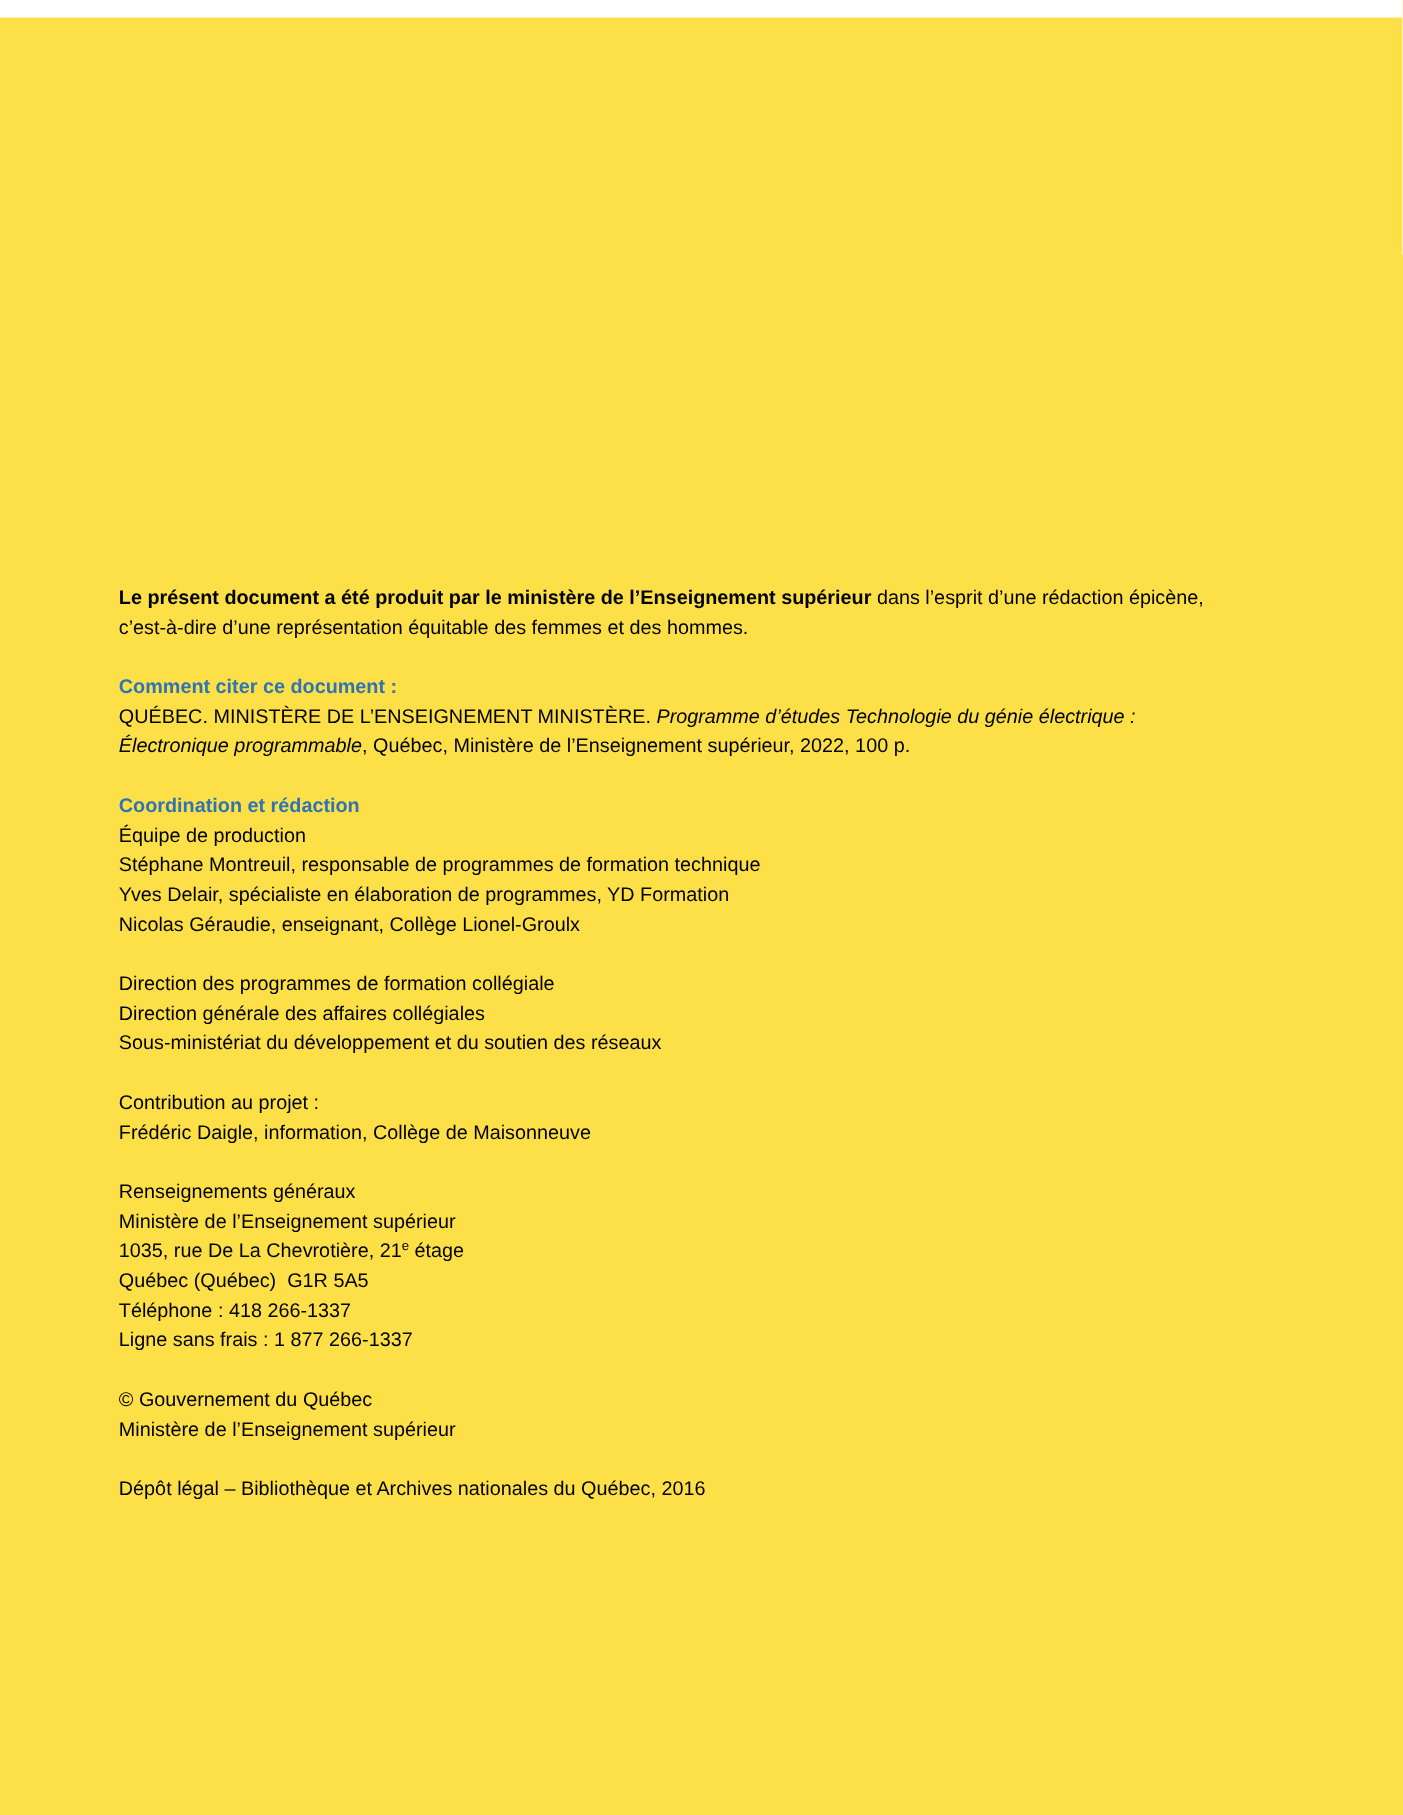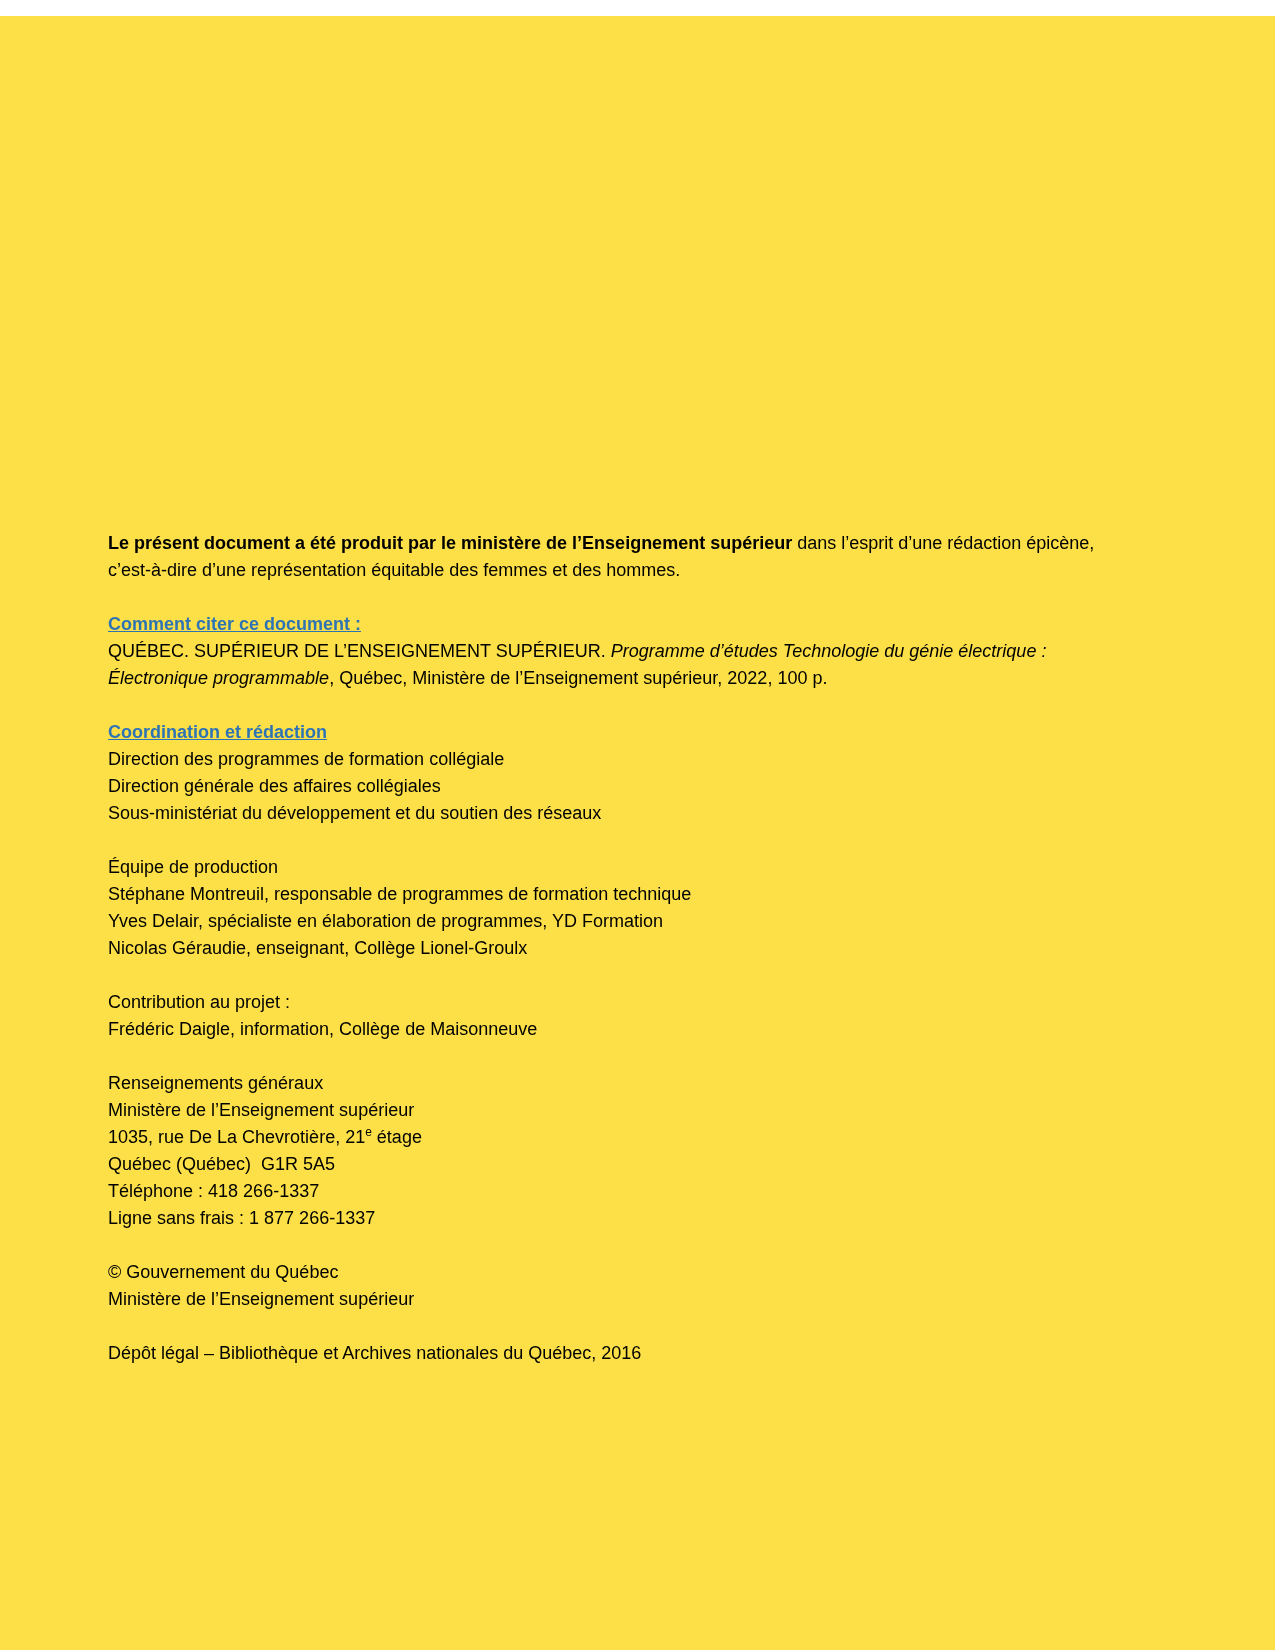--- a/index.html
+++ b/index.html
@@ -29,40 +29,39 @@
   .block {
     margin: 0 0 27px 0;
     font-size: 18px;
     line-height: 27px;
     white-space: pre-wrap;
   }
   .block.heading {
     margin-bottom: 0;
     font-weight: bold;
     color: var(--heading-color, #2E74B5);
-    text-decoration: underline;
   }
   .seg-regular { font-weight: normal; font-style: normal; }
   .seg-bold { font-weight: bold; }
   .seg-italic { font-style: italic; }
   sup.seg-superscript {
     font-size: 12px;
     line-height: 0;
     vertical-align: super;
   }
 </style>
 </head>
 <body>
 
 <div class="page">
   <div class="content">
       <p class="block paragraph"><span class="seg-bold">Le présent document a été produit par le ministère de l’Enseignement supérieur</span><span class="seg-regular"> dans l’esprit d’une rédaction épicène, c’est-à-dire d’une représentation équitable des femmes et des hommes.</span></p>
       <p class="block heading"><span class="seg-bold">Comment citer ce document :</span></p>
-      <p class="block paragraph"><span class="seg-regular">QUÉBEC. SUPÉRIEUR DE L’ENSEIGNEMENT SUPÉRIEUR. </span><span class="seg-italic">Programme d’études Technologie du génie électrique : Électronique programmable</span><span class="seg-regular">, Québec, Ministère de l’Enseignement supérieur, 2022, 100 p.</span></p>
+      <p class="block paragraph"><span class="seg-regular">QUÉBEC. MINISTÈRE DE L’ENSEIGNEMENT MINISTÈRE. </span><span class="seg-italic">Programme d’études Technologie du génie électrique : Électronique programmable</span><span class="seg-regular">, Québec, Ministère de l’Enseignement supérieur, 2022, 100 p.</span></p>
       <p class="block heading"><span class="seg-bold">Coordination et rédaction</span></p>
+      <p class="block paragraph"><span class="seg-regular">Équipe de production</span><br><span class="seg-regular">Stéphane Montreuil, responsable de programmes de formation technique</span><br><span class="seg-regular">Yves Delair, spécialiste en élaboration de programmes, YD Formation</span><br><span class="seg-regular">Nicolas Géraudie, enseignant, Collège Lionel-Groulx</span></p>
       <p class="block paragraph"><span class="seg-regular">Direction des programmes de formation collégiale</span><br><span class="seg-regular">Direction générale des affaires collégiales</span><br><span class="seg-regular">Sous-ministériat du développement et du soutien des réseaux</span></p>
-      <p class="block paragraph"><span class="seg-regular">Équipe de production</span><br><span class="seg-regular">Stéphane Montreuil, responsable de programmes de formation technique</span><br><span class="seg-regular">Yves Delair, spécialiste en élaboration de programmes, YD Formation</span><br><span class="seg-regular">Nicolas Géraudie, enseignant, Collège Lionel-Groulx</span></p>
       <p class="block paragraph"><span class="seg-regular">Contribution au projet :</span><br><span class="seg-regular">Frédéric Daigle, information, Collège de Maisonneuve</span></p>
       <p class="block paragraph"><span class="seg-regular">Renseignements généraux</span><br><span class="seg-regular">Ministère de l’Enseignement supérieur</span><br><span class="seg-regular">1035, rue De La Chevrotière, 21</span><sup class="seg-superscript">e</sup><span class="seg-regular"> étage</span><br><span class="seg-regular">Québec (Québec)  G1R 5A5</span><br><span class="seg-regular">Téléphone : 418 266-1337</span><br><span class="seg-regular">Ligne sans frais : 1 877 266-1337</span></p>
       <p class="block paragraph"><span class="seg-regular">© Gouvernement du Québec</span><br><span class="seg-regular">Ministère de l’Enseignement supérieur</span></p>
       <p class="block paragraph"><span class="seg-regular">Dépôt légal – Bibliothèque et Archives nationales du Québec, 2016</span></p>
     </div>
 </div>
 
 </body></html>

